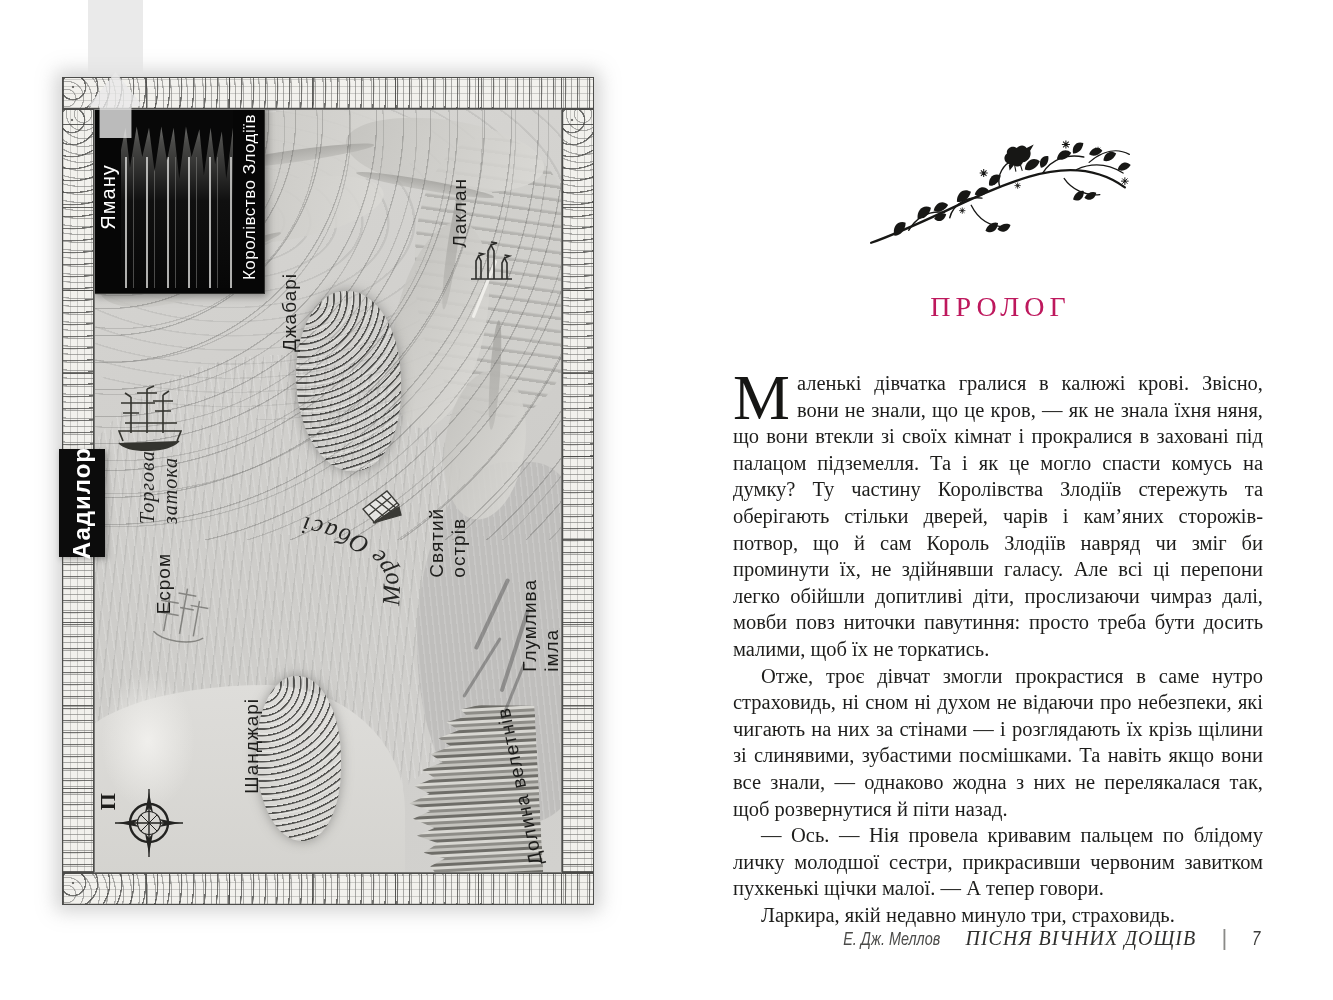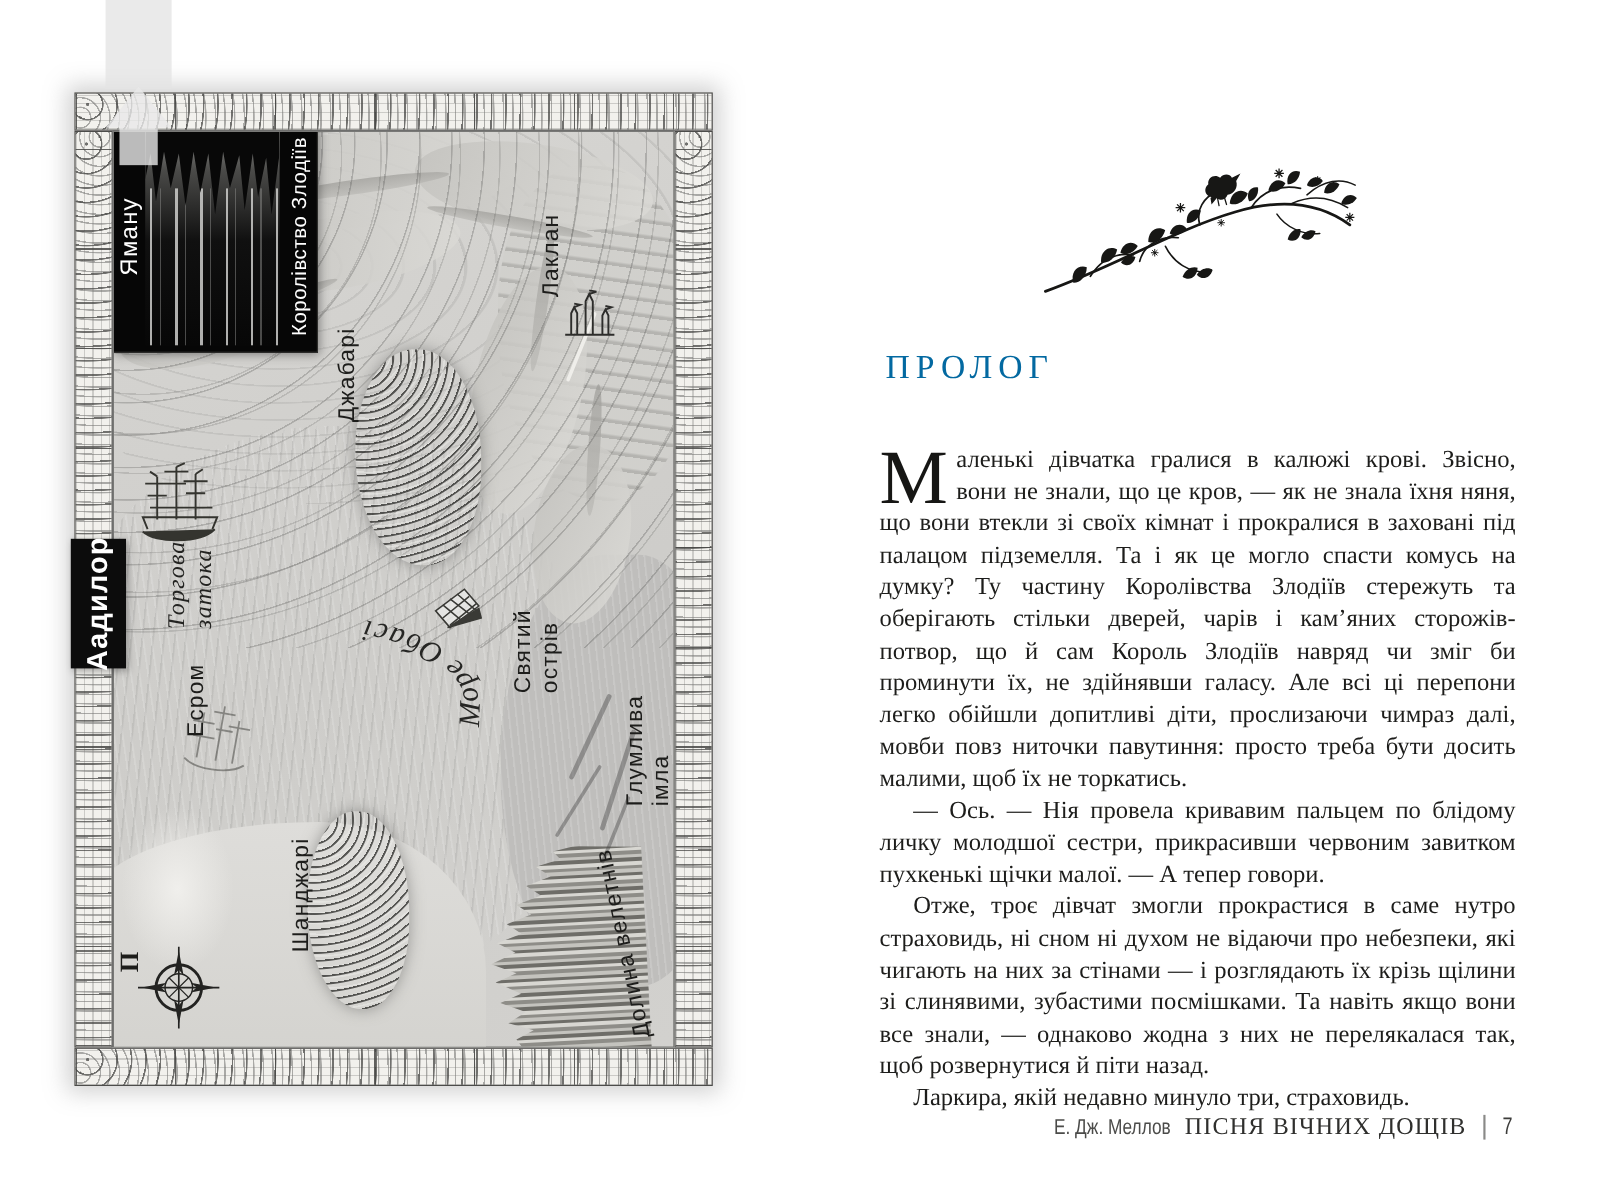--- a/index.html
+++ b/index.html
@@ -127,34 +127,34 @@
   .map-art{position:absolute;}
   
   .ghost{position:absolute;left:88px;top:0;width:55px;height:138px;z-index:40;}
   .ghost .trail{position:absolute;left:0;top:0;width:100%;height:74px;background:rgba(228,228,228,.78);}
   .ghost .arrow{position:absolute;left:0;top:72px;width:100%;height:66px;background:rgba(233,233,233,.8);
     clip-path:polygon(50% 0,100% 52%,79% 52%,79% 100%,21% 100%,21% 52%,0 52%);}
   
   .text-page{position:absolute;left:733px;top:0;width:530px;height:1000px;}
   .branch{position:absolute;left:50%;top:132px;transform:translateX(-50%);width:268px;height:134px;}
   .heading{
-    position:absolute;top:291px;left:0;width:100%;
-    font-size:28px;letter-spacing:5px;color:#0369a1;padding-left:5px;box-sizing:border-box;
+    position:absolute;top:291px;left:0;width:100%;text-align:center;
+    font-size:28px;letter-spacing:5px;color:#be185d;padding-left:5px;box-sizing:border-box;
   }
   .bodytext{
     position:absolute;top:370px;left:0;width:530px;
     font-size:20.5px;line-height:26.6px;color:#1d1d1b;text-align:justify;
   }
   .bodytext p{margin:0;}
   .bodytext p.ind{text-indent:28px;}
   .dropcap{
     float:left;font-size:64px;line-height:50px;padding:3px 7px 0 0;color:#161614;
   }
   .pfooter{
-    position:absolute;top:925px;right:0;display:flex;align-items:baseline;gap:12px;white-space:nowrap;
+    position:absolute;top:925px;right:0;display:flex;align-items:baseline;gap:25px;white-space:nowrap;font-style:italic;
   }
   .pf-author{
     font-family:"Liberation Sans","DejaVu Sans",sans-serif;font-size:18px;color:#4b4b49;
     transform:scaleX(.8);transform-origin:right center;letter-spacing:0;
   }
   .pf-title{font-size:20px;color:#2f2f2d;letter-spacing:1px;}
   .pf-sep{font-family:"Liberation Sans",sans-serif;font-weight:100;font-size:22px;color:#8a8a88;}
   .pf-num{font-family:"Liberation Sans",sans-serif;font-size:20px;color:#3c3c3a;transform:scaleX(.75);transform-origin:left center;}
 </style>
 </head>
@@ -338,22 +338,22 @@
     <use href="#flw" transform="translate(292,55) scale(.85)"></use>
     <use href="#flw" transform="translate(172,60) scale(.7)"></use>
     <use href="#flw" transform="translate(262,20) scale(.7)"></use>
     <use href="#flw" transform="translate(110,88) scale(.7)"></use>
   </svg>
 
   <div class="heading">ПРОЛОГ</div>
 
   <div class="bodytext">
     <p><span class="dropcap">М</span><span>аленькі дівчатка гралися в калюжі крові. Звісно, вони не знали, що це кров, — як не знала їхня няня, що вони втекли зі своїх кімнат і прокралися в заховані під палацом підземелля. Та і як це могло спасти комусь на думку? Ту частину Королівства Злодіїв стережуть та оберігають стільки дверей, чарів і кам’яних сторожів-потвор, що й сам Король Злодіїв навряд чи зміг би проминути їх, не здійнявши галасу. Але всі ці перепони легко обійшли допитливі діти, прослизаючи чимраз далі, мовби повз ниточки павутиння: просто треба бути досить малими, щоб їх не торкатись.</span></p>
+    <p class="ind">Отже, троє дівчат змогли прокрастися в саме нутро страховидь, ні сном ні духом не відаючи про небезпеки, які чигають на них за стінами — і розглядають їх крізь щілини зі слинявими, зубастими посмішками. Та навіть якщо вони все знали, — однаково жодна з них не перелякалася так, щоб розвернутися й піти назад.</p>
     <p class="ind">— Ось. — Нія провела кривавим пальцем по блідому личку молодшої сестри, прикрасивши червоним завитком пухкенькі щічки малої. — А тепер говори.</p>
-    <p class="ind">Отже, троє дівчат змогли прокрастися в саме нутро страховидь, ні сном ні духом не відаючи про небезпеки, які чигають на них за стінами — і розглядають їх крізь щілини зі слинявими, зубастими посмішками. Та навіть якщо вони все знали, — однаково жодна з них не перелякалася так, щоб розвернутися й піти назад.</p>
     <p class="ind">Ларкира, якій недавно минуло три, страховидь.</p>
   </div>
 
   <div class="pfooter">
     <span class="pf-author">Е. Дж. Меллов</span>
     <span class="pf-title">ПІСНЯ ВІЧНИХ ДОЩІВ</span>
     <span class="pf-sep">|</span>
     <span class="pf-num">7</span>
   </div>
 </div>

